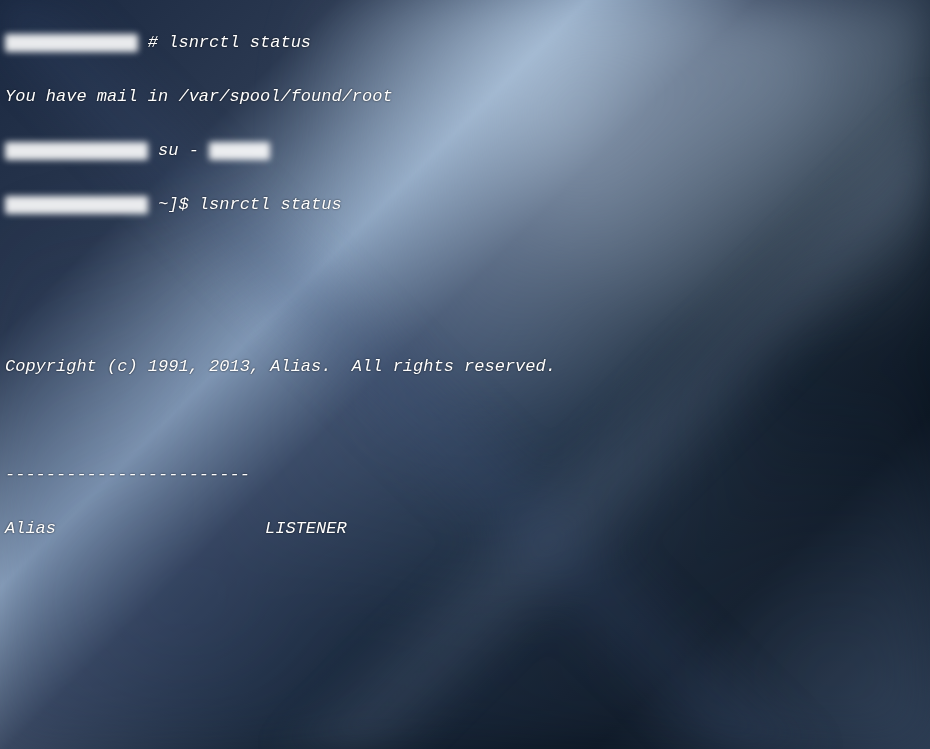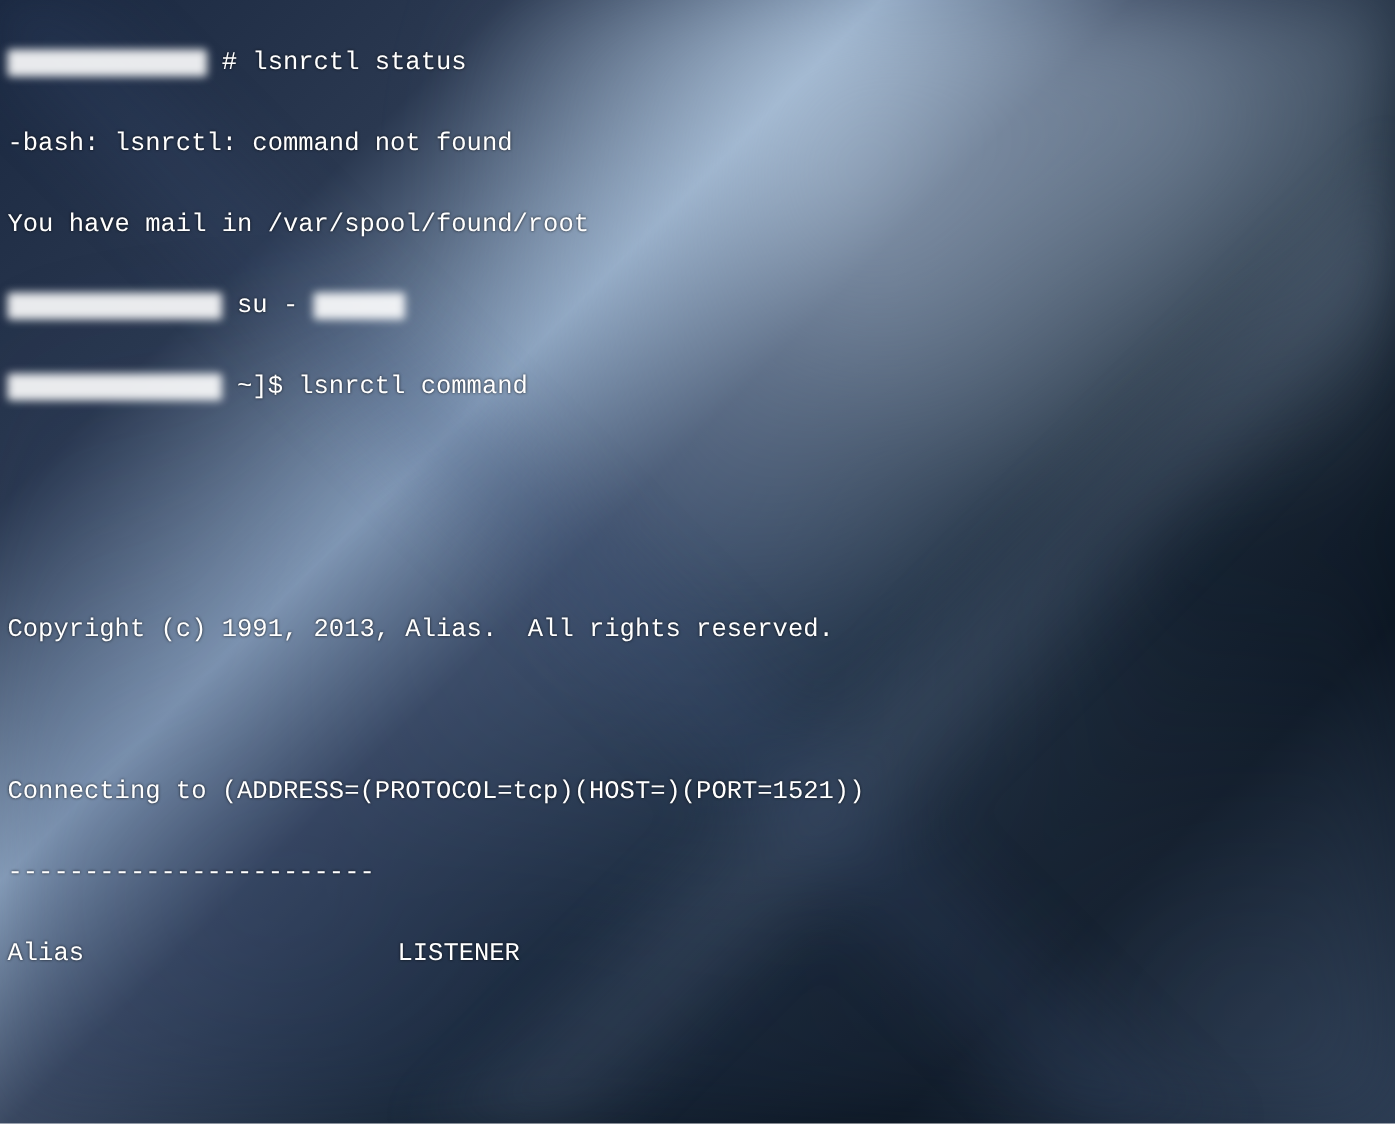--- a/index.html
+++ b/index.html
@@ -46,20 +46,21 @@
       position: relative;
       z-index: 1;
       padding: 2px 5px;
       white-space: pre;
       font-weight: 500;
       text-shadow: 0 0 2px rgba(0,0,0,0.8);
     }
     .line {
       display: block;
       height: 27px;
+      font-style: italic;
     }
     .redact {
       background: rgba(255,255,255,0.9);
       color: transparent;
       filter: blur(3px);
       display: inline-block;
       height: 18px;
       vertical-align: middle;
       border-radius: 2px;
     }
@@ -68,29 +69,27 @@
       width: 260px;
     }
   </style>
 </head>
 <body>
 <div class="bg-overlay"></div>
 <div class="bg-blocks"></div>
 
 <div class="terminal">
 <span class="line"><span class="redact">             </span><span> # lsnrctl status</span></span>
-<span class="line">-bash: lsnrctl: command not found</span>
 <span class="line">You have mail in /var/spool/found/root</span>
 <span class="line"><span class="redact">              </span><span> su - </span><span class="redact">      </span></span>
-<span class="line"><span class="redact">              </span><span> ~]$ lsnrctl command</span></span>
+<span class="line"><span class="redact">              </span><span> ~]$ lsnrctl status</span></span>
 <span class="line"> </span>
 <span class="line"> </span>
 <span class="line">Copyright (c) 1991, 2013, Alias.  All rights reserved.</span>
 <span class="line"> </span>
-<span class="line">Connecting to (ADDRESS=(PROTOCOL=tcp)(HOST=)(PORT=1521))</span>
 <span class="line">------------------------</span>
 <span class="line"><span class="kv-label">Alias</span><span>LISTENER</span></span>
 
 
 
 
 
 
 
 

